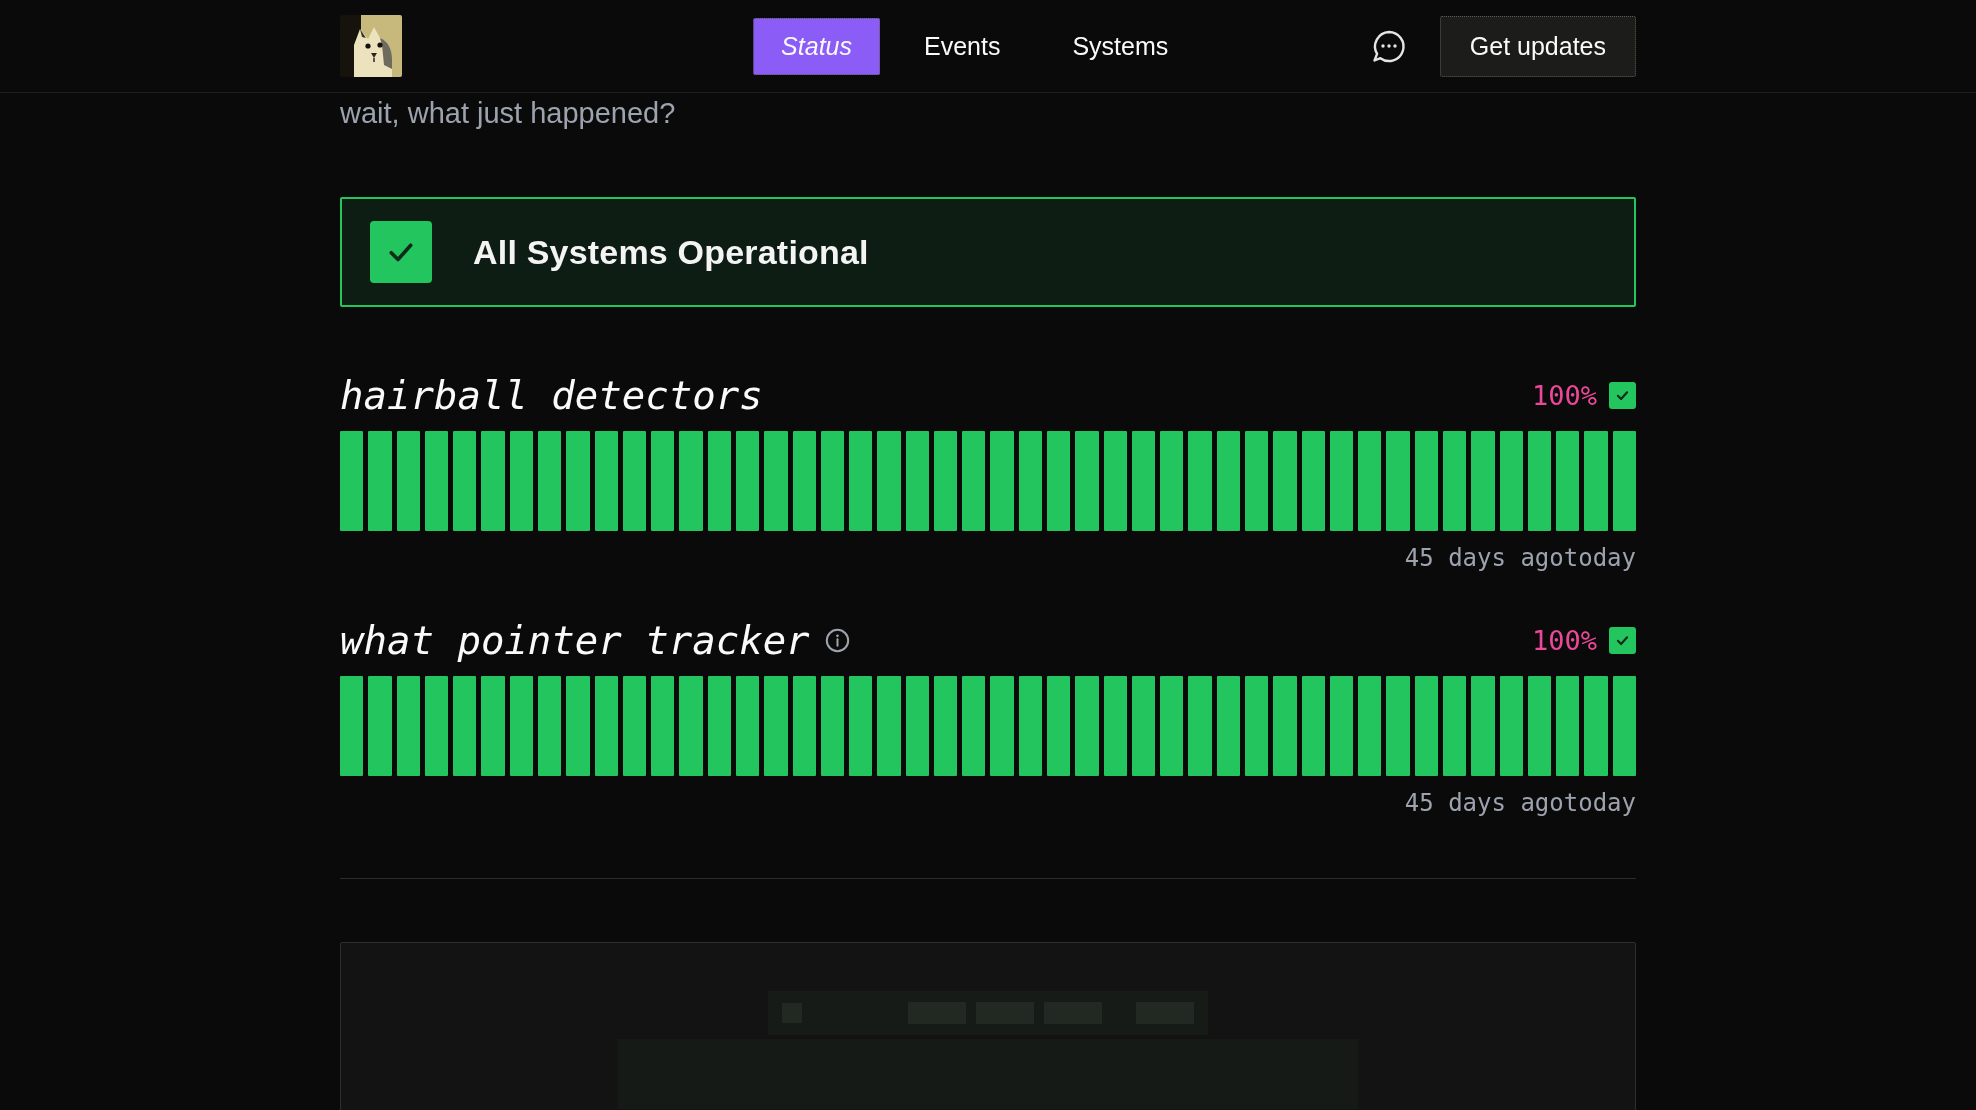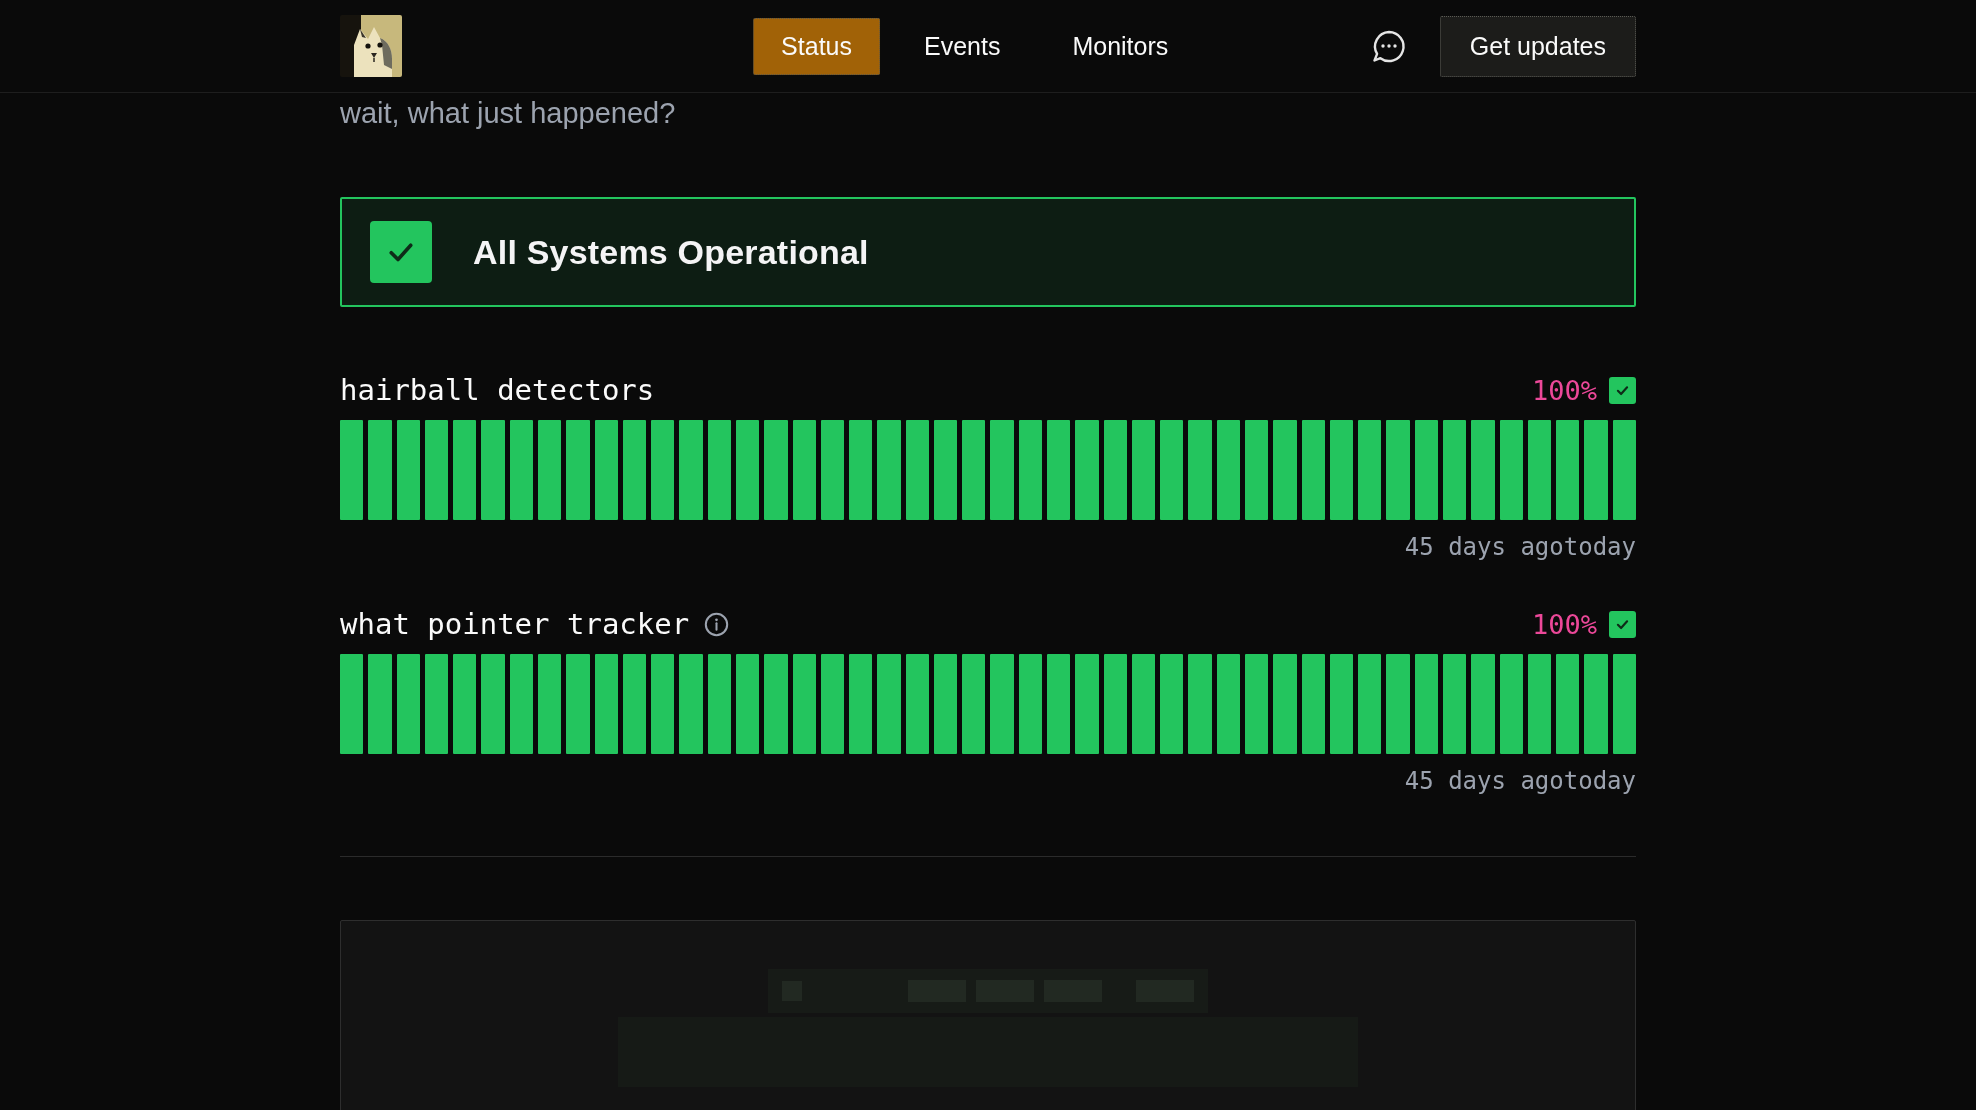--- a/index.html
+++ b/index.html
@@ -8,21 +8,21 @@
 
   
   header { height:93px; border-bottom:1px solid #1e1e1e; background:#0a0a0a; }
   .header-inner { width:1296px; margin:0 auto; height:100%; position:relative;
                   display:flex; align-items:center; }
   .logo { width:62px; height:62px; display:block; cursor:pointer; border-radius:2px; overflow:hidden; }
   .tabs { position:absolute; left:50%; transform:translateX(-53%); display:flex; gap:16px; }
   .tab { font-family:"Liberation Sans", sans-serif; font-size:25px; color:#fafafa;
          background:transparent; border:1px dotted transparent; padding:13px 27px;
          border-radius:2px; cursor:pointer; }
-  .tab.active { background:#a16207; border-color:#56564f; }
+  .tab.active { background:#8b5cf6; border-color:#56564f;font-style:italic; }
   .nav-right { margin-left:auto; display:flex; align-items:center; gap:30px; }
   .chat-btn { width:42px; height:42px; background:none; border:none; cursor:pointer; }
   .get-updates { font-size:25px; color:#fafafa; background:#1c1c1a;
                  border:1px dotted #5b5b55; padding:15px 29px; border-radius:2px; cursor:pointer; }
 
   
   main { width:1296px; margin:0 auto; }
   .page-title { font-size:32px; font-weight:bold; margin-top:45px; letter-spacing:.2px; }
   .page-subtitle { font-size:29px; color:#9ca3af; margin-top:4px; }
 
@@ -30,21 +30,21 @@
             display:flex; align-items:center; padding:0 28px; border-radius:2px; }
   .check-sq-lg { width:62px; height:62px; background:#23c55e; border-radius:4px;
                  display:flex; align-items:center; justify-content:center; flex:0 0 auto; }
   .banner-title { font-size:34px; font-weight:bold; margin-left:41px; letter-spacing:.2px; }
   .timestamp { margin-left:auto; font-family:"DejaVu Sans Mono", monospace; font-size:25px;
                color:#a1a1aa; border-bottom:2px dashed #52525b; padding-bottom:6px; cursor:pointer; }
 
   .monitor { margin-top:66px; }
   .monitor + .monitor { margin-top:46px; }
   .monitor-head { display:flex; align-items:center; }
-  .monitor-name { font-family:"DejaVu Sans Mono", monospace; font-size:29px; color:#fafafa; }
+  .monitor-name { font-family:"DejaVu Sans Mono", monospace; font-size:39px; color:#fafafa;font-style:italic; }
   .info-btn { width:27px; height:27px; margin-left:14px; background:none; border:none;
               cursor:pointer; display:flex; align-items:center; }
   .monitor-right { margin-left:auto; display:flex; align-items:center; gap:12px; }
   .uptime-pct { font-family:"DejaVu Sans Mono", monospace; font-size:27px; color:#ec4899; }
   .check-sq-sm { width:27px; height:27px; background:#23c55e; border-radius:3px;
                  display:flex; align-items:center; justify-content:center; cursor:pointer; }
   .bars { margin-top:13px; display:flex; gap:5px; height:100px; }
   .bar { flex:1 1 0; background:#23c55e; border-radius:1px; cursor:pointer; }
   .bars-foot { display:flex; justify-content:flex-end; margin-top:13px;
                font-family:"DejaVu Sans Mono", monospace; font-size:24px; color:#9ca3af; }
@@ -76,21 +76,21 @@
         <circle cx="28" cy="31" r="2.6" fill="#14120c"></circle>
         <circle cx="40" cy="30" r="2.6" fill="#14120c"></circle>
         <path d="M31 38 L37 38 L34 43 Z" fill="#2a2620"></path>
         <path d="M34 43 L34 47" stroke="#2a2620" stroke-width="1.5"></path>
       </svg>
     </a>
 
     <nav class="tabs">
       <button class="tab active">Status</button>
       <button class="tab">Events</button>
-      <button class="tab">Monitors</button>
+      <button class="tab">Systems</button>
     </nav>
 
     <div class="nav-right">
       <button class="chat-btn">
         <svg width="42" height="42" viewBox="0 0 42 42" fill="none">
           <path d="M21 7 a14.5 14.5 0 1 1 -8.6 26.2 L6.5 35.5 l2.6 -6.6 A14.5 14.5 0 0 1 21 7 Z" stroke="#e5e5e5" stroke-width="2.4" stroke-linejoin="round"></path>
           <circle cx="15" cy="21" r="1.7" fill="#e5e5e5"></circle>
           <circle cx="21" cy="21" r="1.7" fill="#e5e5e5"></circle>
           <circle cx="27" cy="21" r="1.7" fill="#e5e5e5"></circle>
         </svg>

